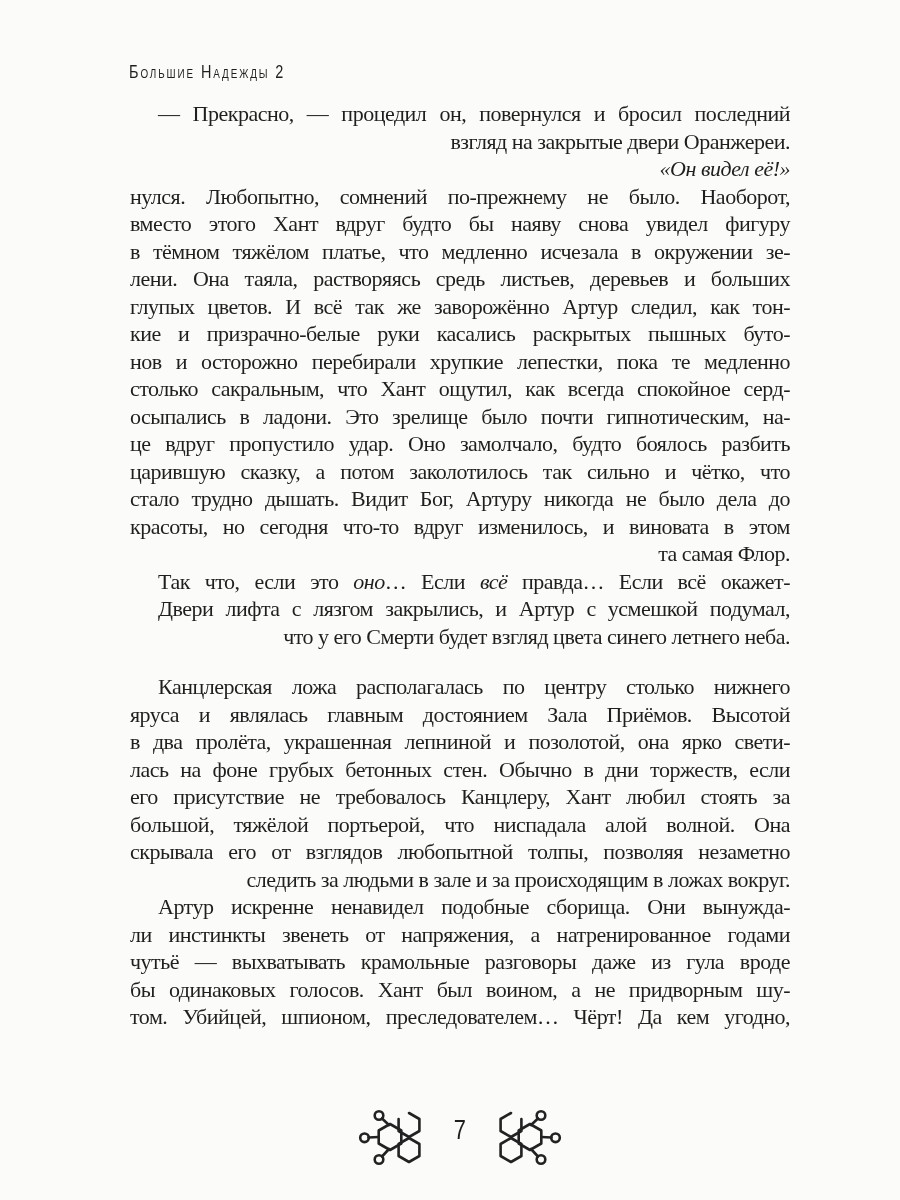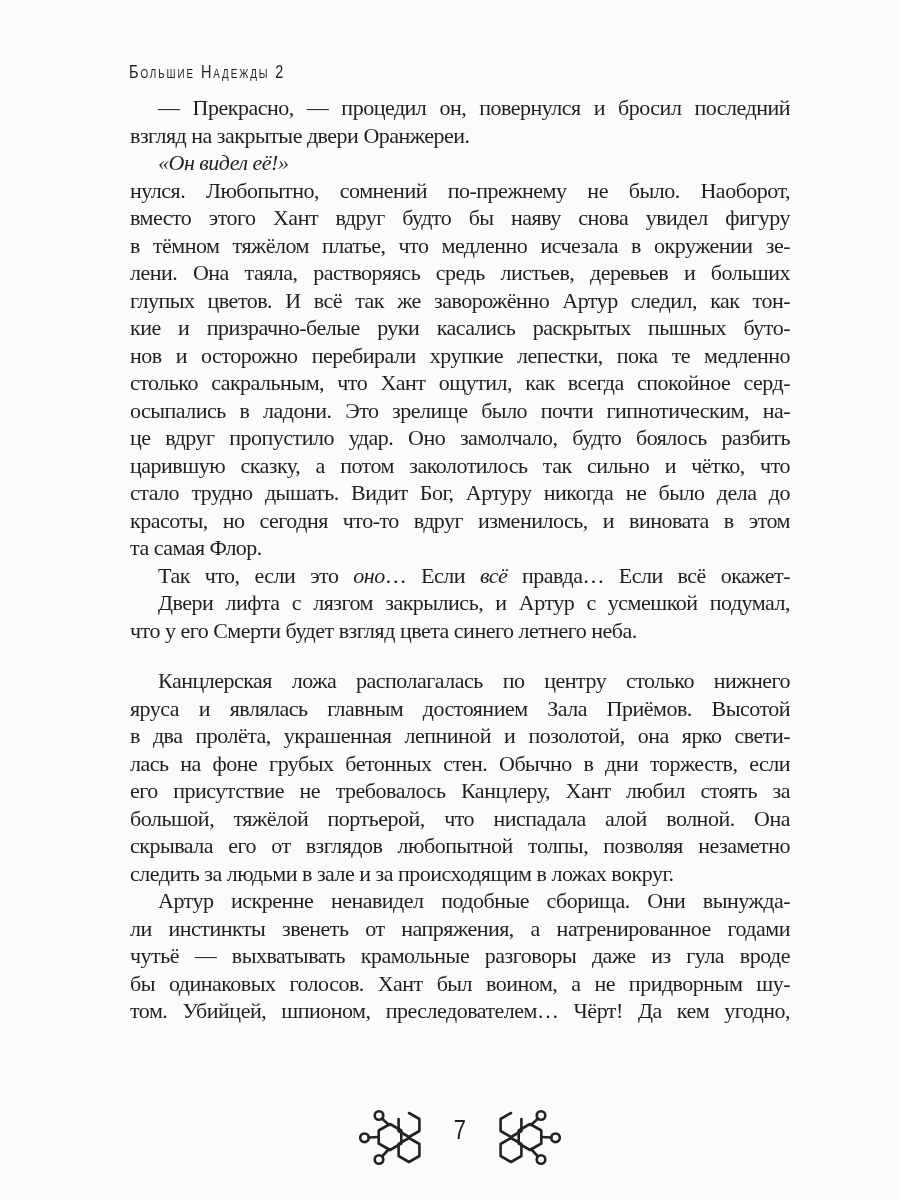--- a/index.html
+++ b/index.html
@@ -21,30 +21,30 @@
     font-variant: small-caps;
     font-size: 19px;
     letter-spacing: 2.5px;
     transform: scaleX(0.76);
     transform-origin: left center;
     white-space: nowrap;
   }
   
   .text-block {
     position: absolute;
-    left: 130px; top: 94px;
+    left: 130px; top: 100px;
     width: 660px;
     font-size: 22px;
     letter-spacing: -0.5px;
     line-height: 27.5px;
   }
   .para { margin: 0; }
   .line {
     display: block;
-    text-align: left;
+    text-align: right;
     white-space: normal;
   }
   .line.j {
     text-align: justify;
     text-align-last: justify;
   }
   .line.ind { text-indent: 28px; }
   .line.it { font-style: italic; }
   .line i { font-style: italic; }
   

